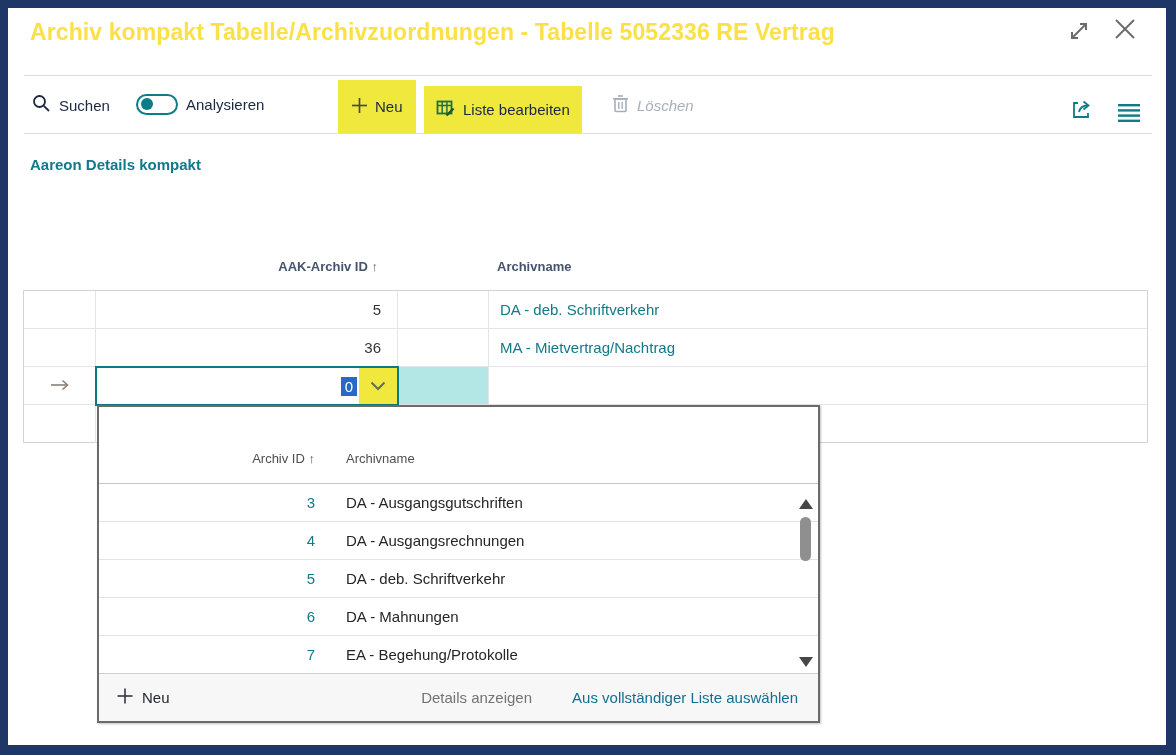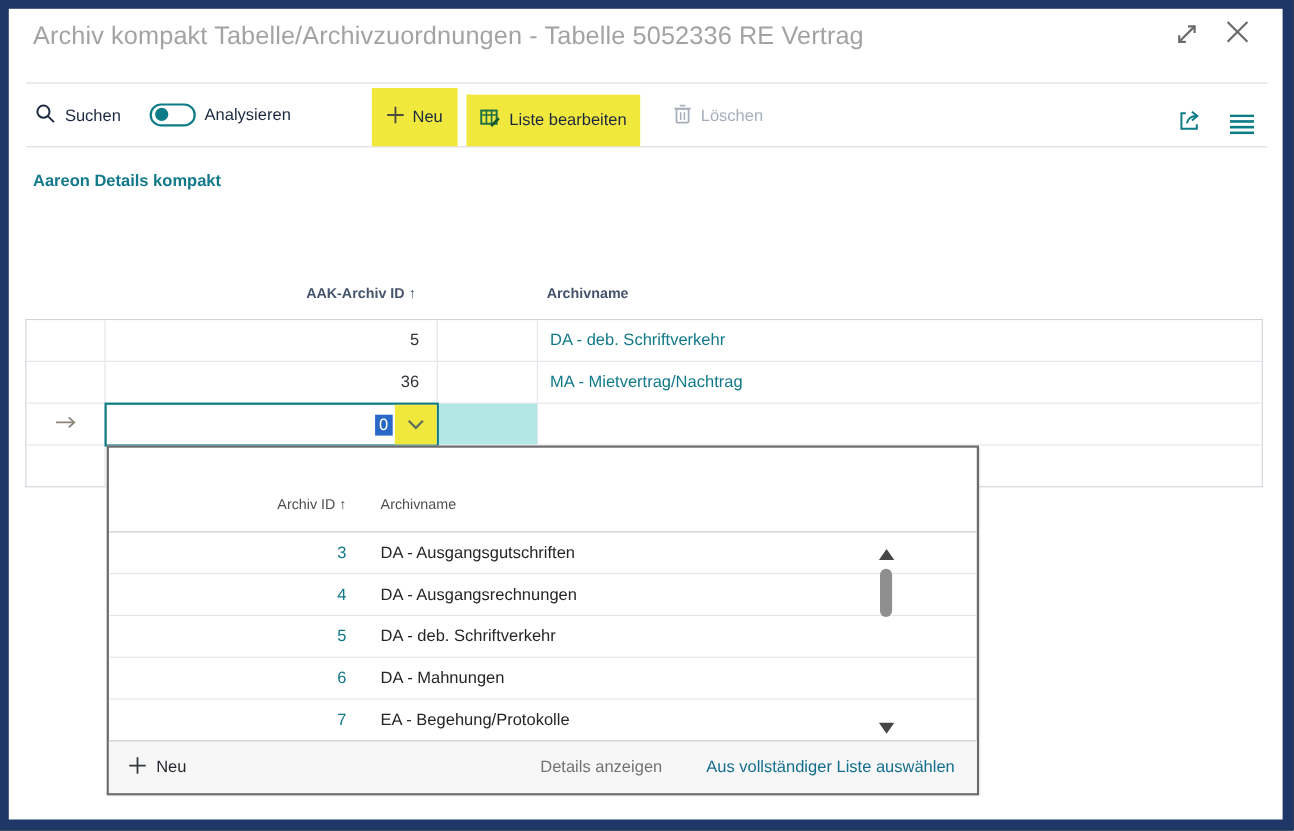--- a/index.html
+++ b/index.html
@@ -2,37 +2,37 @@
 <html><head>
 <meta charset="utf-8">
 <style>
   * { box-sizing: border-box; margin: 0; padding: 0; }
   html,body { background:#0f1c33; }
   body { font-family: "Liberation Sans", "DejaVu Sans", sans-serif; }
   .stage { position:relative; width:1176px; height:755px; background:#1e3766; overflow:hidden; }
   .dialog-bg { position:absolute; left:8px; top:8px; width:1158px; height:737px; background:#ffffff; }
 
   
-  .title { position:absolute; left:30px; top:19px; font-size:23px; font-weight:400; color:#a3a3a3; letter-spacing:.1px; }
+  .title { position:absolute; left:30px; top:19px; font-size:23px; font-weight:700; color:#fde047; letter-spacing:.1px; }
   .win-icon-btn { position:absolute; background:none; border:none; cursor:pointer; width:30px; height:30px; display:flex; align-items:center; justify-content:center; }
   .expand-btn { left:1064px; top:17px; }
   .close-btn  { left:1110px; top:15px; }
 
   .hr { position:absolute; left:24px; width:1128px; height:1px; background:#d9dbde; }
   .hr1 { top:75px; } .hr2 { top:133px; }
 
   
   .tb-item { position:absolute; display:flex; align-items:center; gap:8px; font-size:15px; color:#1a2840; cursor:pointer; background:none; border:none; }
   .tb-search { left:32px; top:94px; height:22px; }
   .tb-toggle { left:136px; top:92px; height:24px; }
   .toggle-pill { width:42px; height:21px; border:2px solid #0e7c86; border-radius:12px; position:relative; background:#fff; }
   .toggle-knob { position:absolute; left:3px; top:2.5px; width:12px; height:12px; border-radius:50%; background:#0e7c86; }
   .tb-new { left:338px; top:80px; height:53px; padding:0 13px; background:#f1e83e; gap:7px; }
   .tb-edit { left:424px; top:86px; height:47px; padding:0 12px; background:#f1e83e; gap:8px; }
-  .tb-del { left:612px; top:94px; height:22px; color:#a7aebb; cursor:default; }
+  .tb-del { left:612px; top:94px; height:22px; color:#a7aebb; cursor:default;font-style:italic; }
   .tb-share { left:1066px; top:96px; } .tb-menu { left:1114px; top:99px; }
 
   
   .page-link { position:absolute; left:30px; top:156px; font-size:15px; font-weight:700; color:#11798a; cursor:pointer; }
 
   
   .gh { position:absolute; top:259px; font-size:13px; color:#45546c;font-weight:bold; }
   .gh-id { left:148px; width:230px; text-align:right; }
   .gh-name { left:497px; }
 
@@ -45,21 +45,21 @@
   .c-id { width:302px; border-right:1px solid #e2e5e9; justify-content:flex-end; padding-right:16px; font-size:15px; color:#32363c; }
   .c-gap { width:91px; border-right:1px solid #e2e5e9; }
   .c-name { flex:1; padding-left:11px; font-size:15px; color:#11798a; cursor:pointer; }
   .c-gap.cyan { background:#b2e7e5; }
 
   .edit-box { position:absolute; left:71px; top:-1px; width:304px; height:40px; border:2px solid #0c7a84; background:#fff; display:flex; align-items:center; justify-content:flex-end; z-index:2; }
   .sel-val { background:#2a68c8; color:#fff; font-size:15px; padding:1px 4px; margin-right:2px; }
   .dd-btn { width:38px; height:36px; background:#f1e83e; border:none; display:flex; align-items:center; justify-content:center; cursor:pointer; }
 
   
-  .dropdown { position:absolute; left:97px; top:405px; width:793px; height:318px; background:#fff; border:2px solid #6b6b6b; z-index:5; box-shadow:1px 1px 2px rgba(0,0,0,.25); }
+  .dropdown { position:absolute; left:97px; top:405px; width:723px; height:318px; background:#fff; border:2px solid #6b6b6b; z-index:5; box-shadow:1px 1px 2px rgba(0,0,0,.25); }
   .dd-head { position:absolute; top:44px; font-size:13px; color:#4f4f4f; }
   .dd-head-id { left:0; width:216px; text-align:right; }
   .dd-head-name { left:247px; }
   .dd-sep { position:absolute; left:0; right:0; top:76px; height:1px; background:#c6c6c6; }
   .dd-rows { position:absolute; left:0; right:0; top:77px; }
   .dd-row { display:flex; align-items:center; height:38px; border-bottom:1px solid #e4e4e4; cursor:pointer; }
   .dd-id { width:216px; text-align:right; font-size:15px; color:#11798a; }
   .dd-name { margin-left:31px; font-size:15px; color:#262626; }
 
   .scrollbar { position:absolute; left:696px; top:78px; width:22px; height:190px; }

